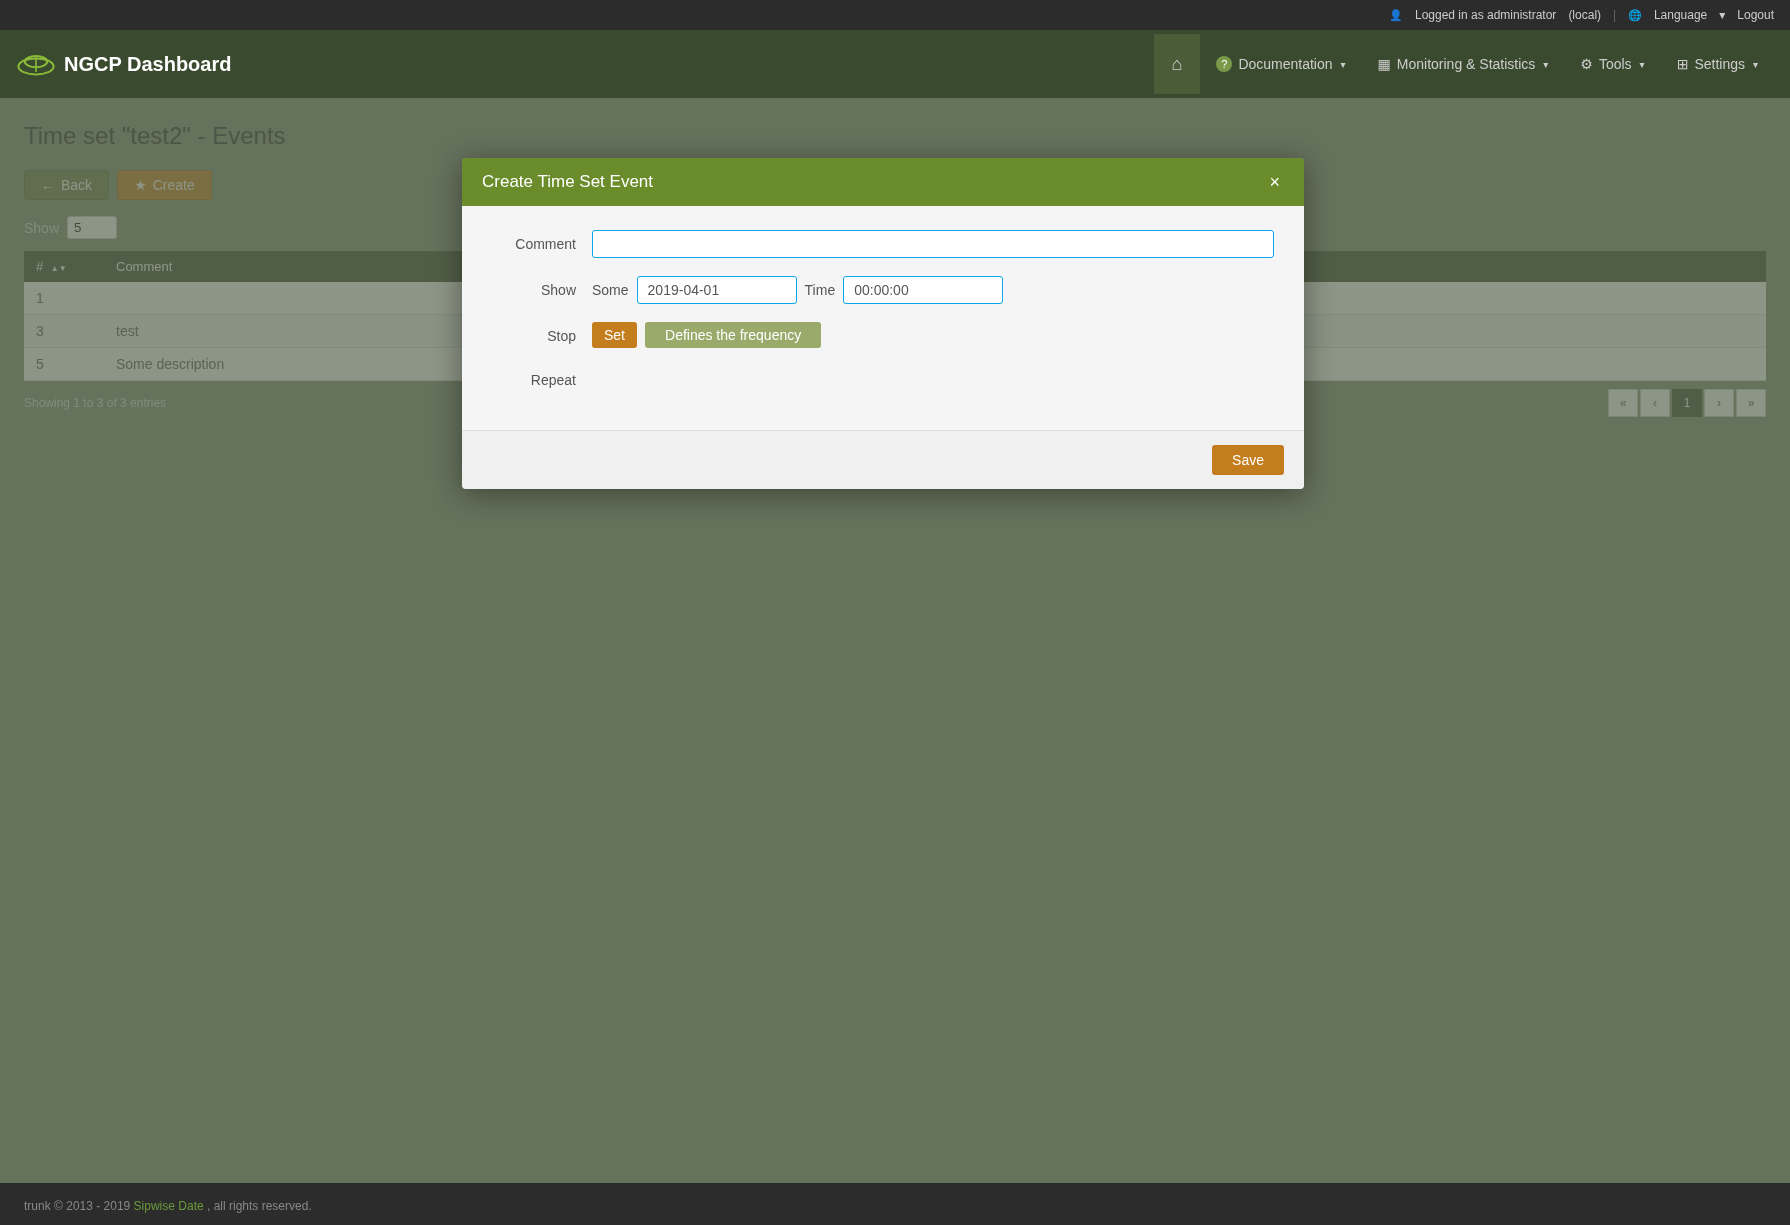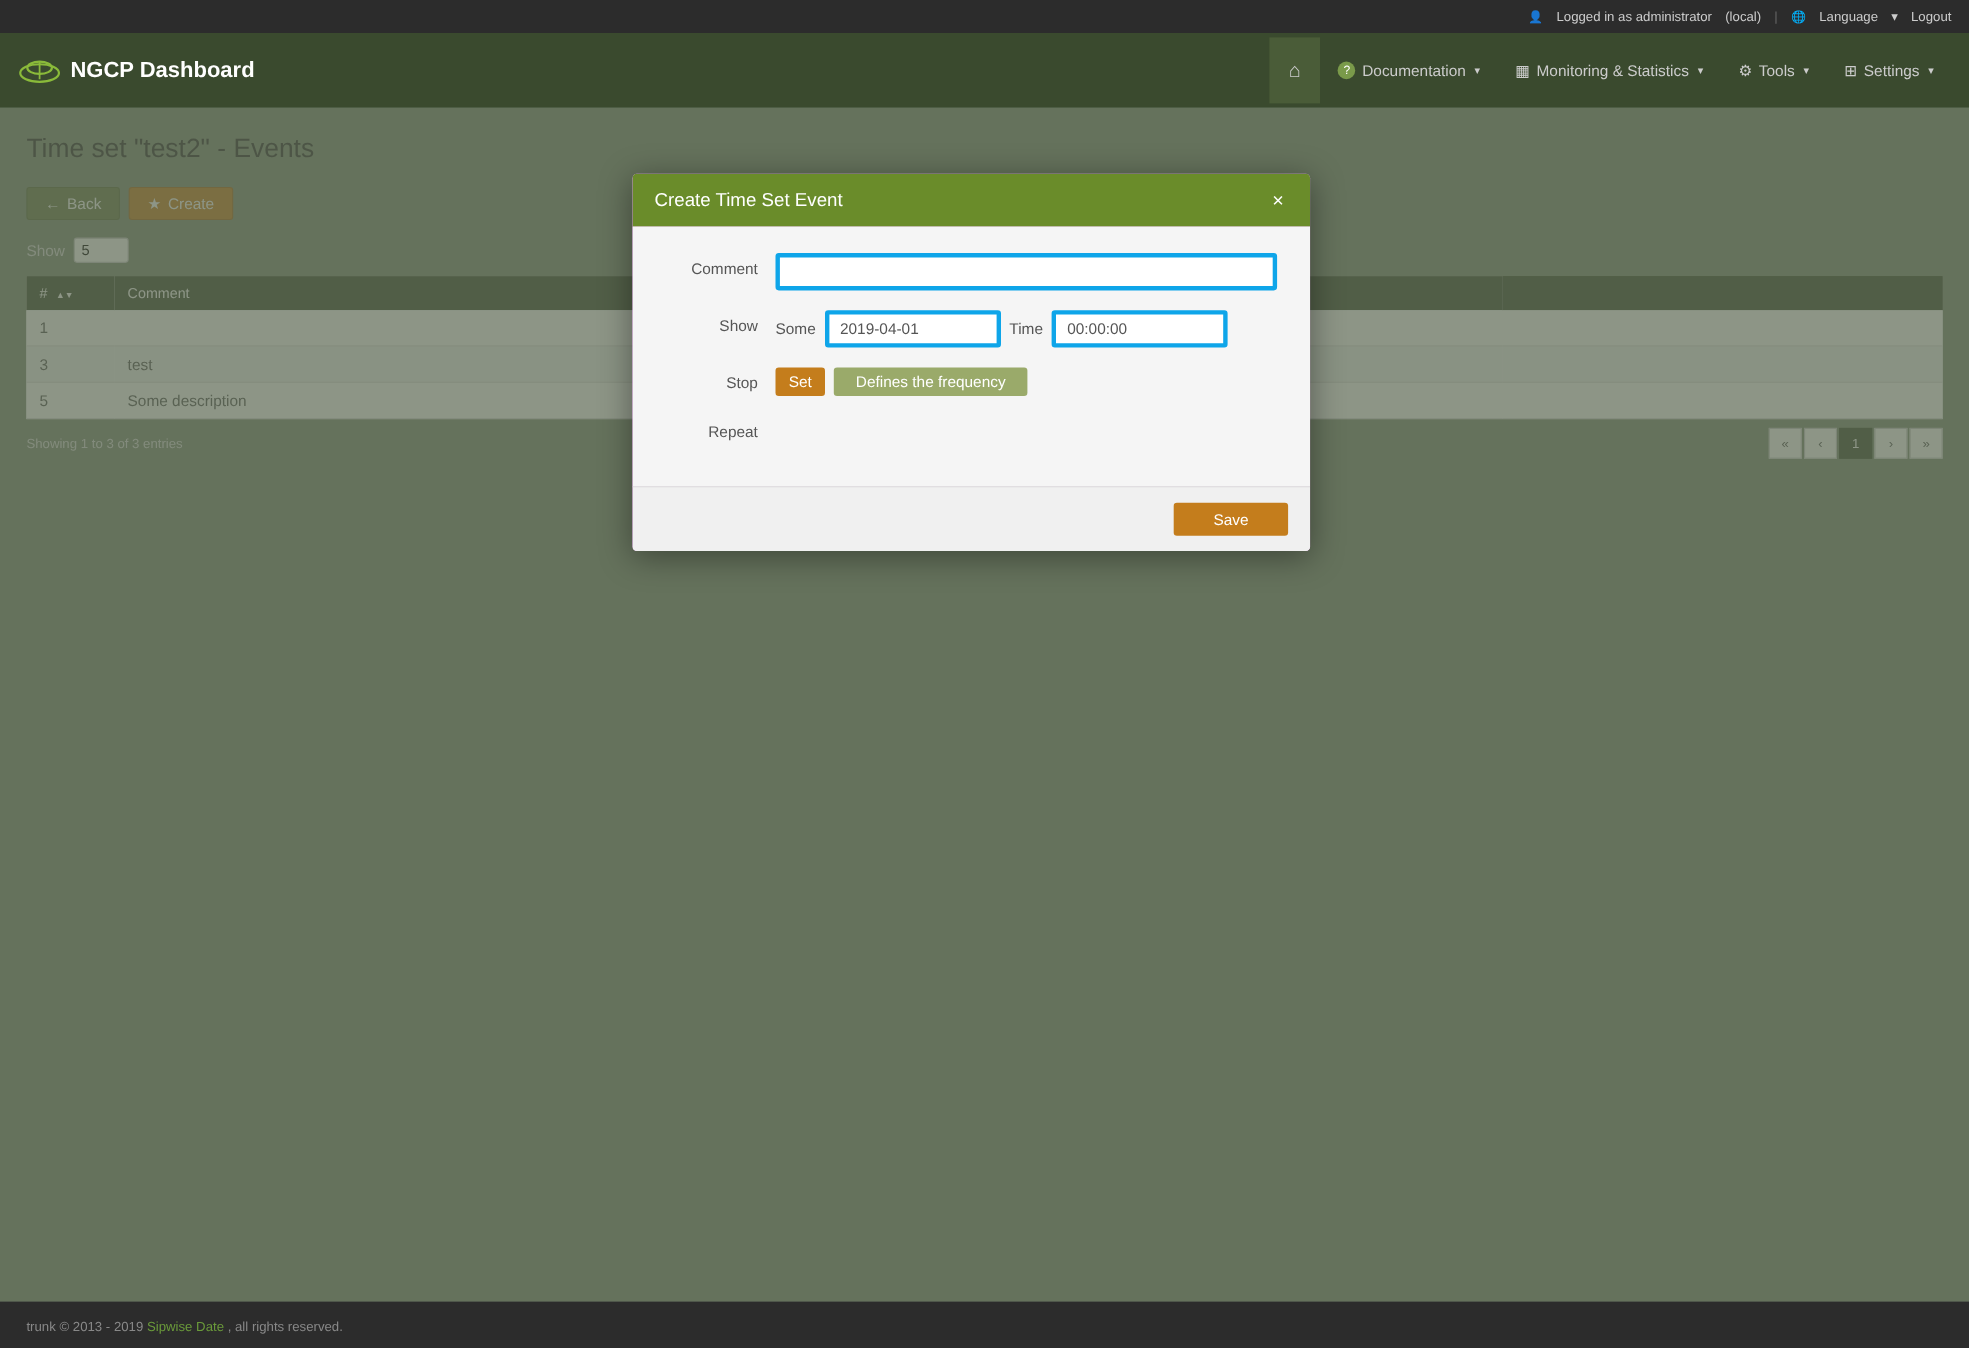--- a/index.html
+++ b/index.html
@@ -203,23 +203,23 @@
     .modal-backdrop {
       position: absolute;
       top: 0; left: -24px; right: 0; bottom: 0;
       background: rgba(80, 90, 70, 0.5);
       z-index: 20;
       display: flex;
       justify-content: center;
       padding-top: 60px;
     }
     .modal {
-      background: #f0abfc;
+      background: #a3a3a3;
       border-radius: 4px;
-      width: 616px;
+      width: 842px;
       max-height: 380px;
       box-shadow: 0 5px 30px rgba(0,0,0,0.4);
       overflow: hidden;
       position: relative;
       align-self: flex-start;
     }
     .modal-header {
       background: #6a8c2a;
       color: #fff;
       padding: 14px 20px;
@@ -261,21 +261,21 @@
     }
     .form-control-area {
       flex: 1;
       display: flex;
       align-items: center;
       gap: 8px;
       flex-wrap: wrap;
     }
     .form-input {
       padding: 5px 10px;
-      border: 4px solid #0ea5e9;
+      border: 1px solid #0ea5e9;
       border-radius: 3px;
       font-size: 14px;
       background: #fff;
       color: #555;
     }
     .form-input.full-width { width: 100%; }
     .date-input { width: 160px; }
     .time-input { width: 160px; }
     .date-label { color: #555; font-size: 14px; }
 
@@ -314,21 +314,21 @@
       background: #f0f0f0;
       display: flex;
       justify-content: flex-end;
       border-top: 1px solid #ddd;
     }
     .save-btn {
       background: #c47d1c;
       color: #fff;
       border: none;
       border-radius: 3px;
-      padding: 7px 36px;
+      padding: 7px 20px;
       cursor: pointer;
       font-size: 14px;
       font-weight: 500;
     }
 
     
     .page-footer {
       background: #2c2c2c;
       color: #888;
       font-size: 12px;

